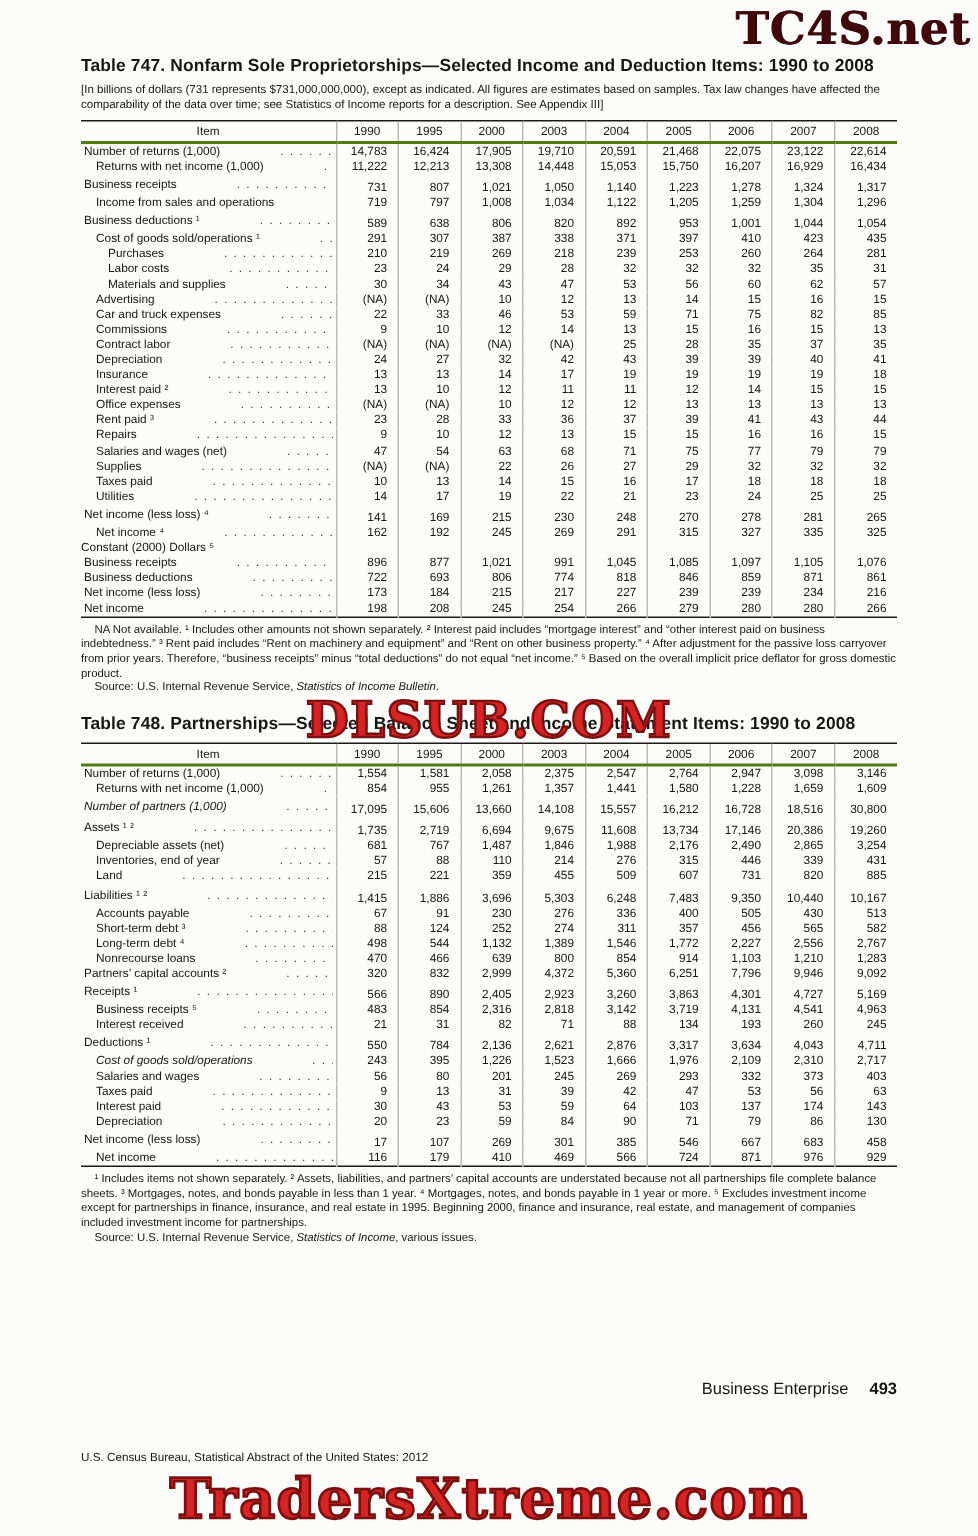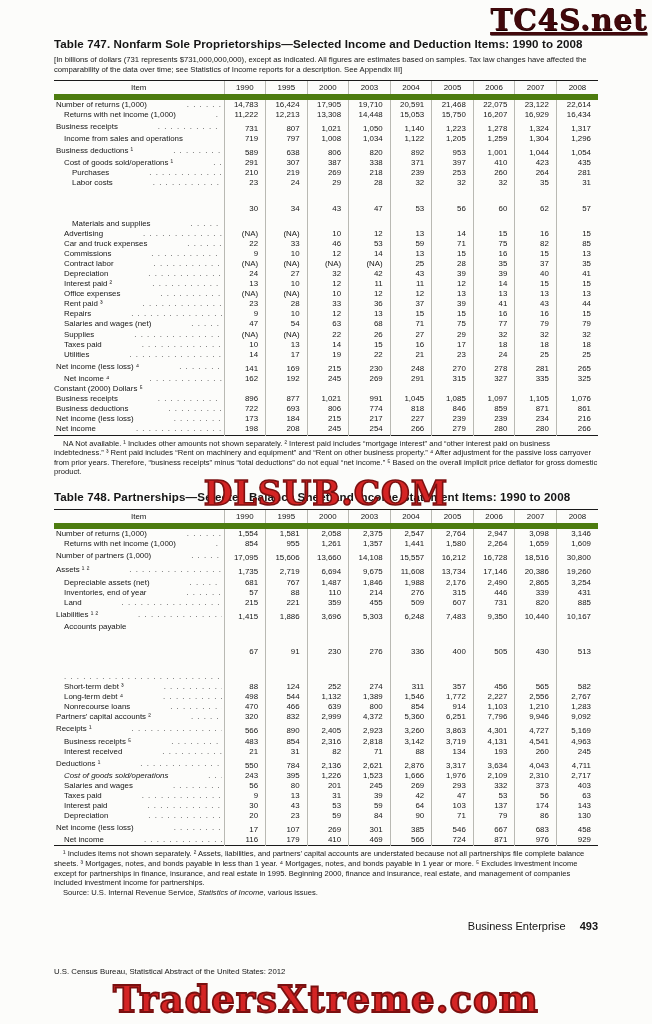--- a/index.html
+++ b/index.html
@@ -16,21 +16,21 @@
   .tbl-title { font-size: 11.6px; font-weight: bold; line-height: 1.3; letter-spacing: 0.1px; }
   .note { font-size: 7.7px; line-height: 1.28; margin-top: 4px; }
 
   table.tbl {
     width: 100%; border-collapse: collapse; table-layout: fixed;
     margin-top: 5px; border-bottom: 1.4px solid #1a1a1a;
   }
   .tbl col.c-item { width: 170px; }
   .tbl th {
     font-size: 7.9px; font-weight: normal; text-align: center;
-    padding: 2px 0; border-top: 1.4px solid #1a1a1a; border-bottom: 6px solid #4d7c0f;
+    padding: 2px 0; border-top: 1.4px solid #1a1a1a; border-bottom: 2px solid #4d7c0f;
     white-space: nowrap;
   }
   .tbl th + th, .tbl td + td { border-left: 1px solid #b9b9b3; }
   .tbl td {
     font-size: 7.9px; line-height: 10.1px; padding: 0 7px 0 0;
     text-align: right; white-space: nowrap; overflow: hidden;
   }
   .tbl td.stub { text-align: left; padding: 0 2px 0 0; }
   .lblwrap { display: flex; align-items: baseline; overflow: hidden; gap: 40px; }
   .dots { flex: 1 1 auto; overflow: hidden; white-space: nowrap; opacity: .9; }
@@ -42,21 +42,21 @@
   td.subhead { text-align: center; padding-right: 0; }
 
   .footblock { font-size: 7.6px; line-height: 1.27; margin-top: 3px; }
   .footblock p { text-indent: 9px; }
 
   .t748 { margin-top: 12px; position: relative; }
 
   .wm { font-family: "DejaVu Serif", serif; font-weight: bold; pointer-events: none; white-space: nowrap; }
   #wm-top {
     position: absolute; top: 2px; right: 5px; font-size: 30px;
-    color: #42090c; text-shadow: 0.6px 0.6px 0 #1a0000; letter-spacing: 0.5px; z-index: 6; text-decoration: underline;
+    color: #42090c; text-shadow: 0.6px 0.6px 0 #1a0000; letter-spacing: 0.5px; z-index: 6;
   }
   #wm-mid {
     position: absolute; top: -15px; left: 50%; transform: translateX(-50%);
     font-size: 33px; color: #d42424; -webkit-text-stroke: 1.6px #7a1010;
     letter-spacing: 1px; z-index: 5;
   }
   #wm-bottom {
     position: absolute; top: 977px; left: 50%; transform: translateX(-50%);
     font-size: 37px; color: #d42424; -webkit-text-stroke: 1.8px #7a1010;
     letter-spacing: 1px; z-index: 6;
@@ -235,21 +235,21 @@
             <td>29</td>
             <td>28</td>
             <td>32</td>
             <td>32</td>
             <td>32</td>
             <td>35</td>
             <td>31</td>
           </tr>
           <tr>
             <td class="stub">
-              <div class="lblwrap" style="padding-left: 18px; margin-top: 30px;">
+              <div class="lblwrap" style="padding-left: 18px;">
                 <span>Materials and supplies</span>
                 <span class="dots"></span>
               </div>
             </td>
             <td>30</td>
             <td>34</td>
             <td>43</td>
             <td>47</td>
             <td>53</td>
             <td>56</td>
@@ -334,20 +334,37 @@
             </td>
             <td>24</td>
             <td>27</td>
             <td>32</td>
             <td>42</td>
             <td>43</td>
             <td>39</td>
             <td>39</td>
             <td>40</td>
             <td>41</td>
+          </tr>
+          <tr>
+            <td class="stub">
+              <div class="lblwrap" style="padding-left: 10px;">
+                <span>Insurance</span>
+                <span class="dots"></span>
+              </div>
+            </td>
+            <td>13</td>
+            <td>13</td>
+            <td>14</td>
+            <td>17</td>
+            <td>19</td>
+            <td>19</td>
+            <td>19</td>
+            <td>19</td>
+            <td>18</td>
           </tr>
           <tr>
             <td class="stub">
               <div class="lblwrap" style="padding-left: 10px;">
                 <span>Interest paid ²</span>
                 <span class="dots"></span>
               </div>
             </td>
             <td>13</td>
             <td>10</td>
@@ -589,20 +606,21 @@
             <td>266</td>
             <td>279</td>
             <td>280</td>
             <td>280</td>
             <td>266</td>
           </tr>
         </tbody>
       </table>
     <div class="footblock">
       <p>NA Not available. ¹ Includes other amounts not shown separately. ² Interest paid includes “mortgage interest” and “other interest paid on business indebtedness.” ³ Rent paid includes “Rent on machinery and equipment” and “Rent on other business property.” ⁴ After adjustment for the passive loss carryover from prior years. Therefore, “business receipts” minus “total deductions” do not equal “net income.” ⁵ Based on the overall implicit price deflator for gross domestic product.</p>
+      <p><span>Source: U.S. Internal Revenue Service, </span><i>Statistics of Income Bulletin</i><span>.</span></p>
     </div>
   </section>
 
   <section class="t748">
     <div class="wm" id="wm-mid">DLSUB.COM</div>
     <h1 class="tbl-title">Table 748. Partnerships—Selected Balance Sheet and Income Statement Items: 1990 to 2008</h1>
     <table class="tbl" id="tbl748">
         <colgroup>
           <col class="c-item">
           <col>
@@ -653,27 +671,27 @@
                 <span>Returns with net income (1,000)</span>
                 <span class="dots"></span>
               </div>
             </td>
             <td>854</td>
             <td>955</td>
             <td>1,261</td>
             <td>1,357</td>
             <td>1,441</td>
             <td>1,580</td>
-            <td>2,264</td>
+            <td>1,228</td>
             <td>1,659</td>
             <td>1,609</td>
           </tr>
           <tr class="gap">
             <td class="stub">
-              <div class="lblwrap" style="padding-left: 2px;">
+              <div class="lblwrap" style="padding-left: 2px; font-style: italic;">
                 <span>Number of partners (1,000)</span>
                 <span class="dots"></span>
               </div>
             </td>
             <td>17,095</td>
             <td>15,606</td>
             <td>13,660</td>
             <td>14,108</td>
             <td>15,557</td>
             <td>16,212</td>
@@ -761,21 +779,21 @@
             <td>3,696</td>
             <td>5,303</td>
             <td>6,248</td>
             <td>7,483</td>
             <td>9,350</td>
             <td>10,440</td>
             <td>10,167</td>
           </tr>
           <tr>
             <td class="stub">
-              <div class="lblwrap" style="padding-left: 10px; flex-direction: column;">
+              <div class="lblwrap" style="padding-left: 10px;">
                 <span>Accounts payable</span>
                 <span class="dots"></span>
               </div>
             </td>
             <td>67</td>
             <td>91</td>
             <td>230</td>
             <td>276</td>
             <td>336</td>
             <td>400</td>

